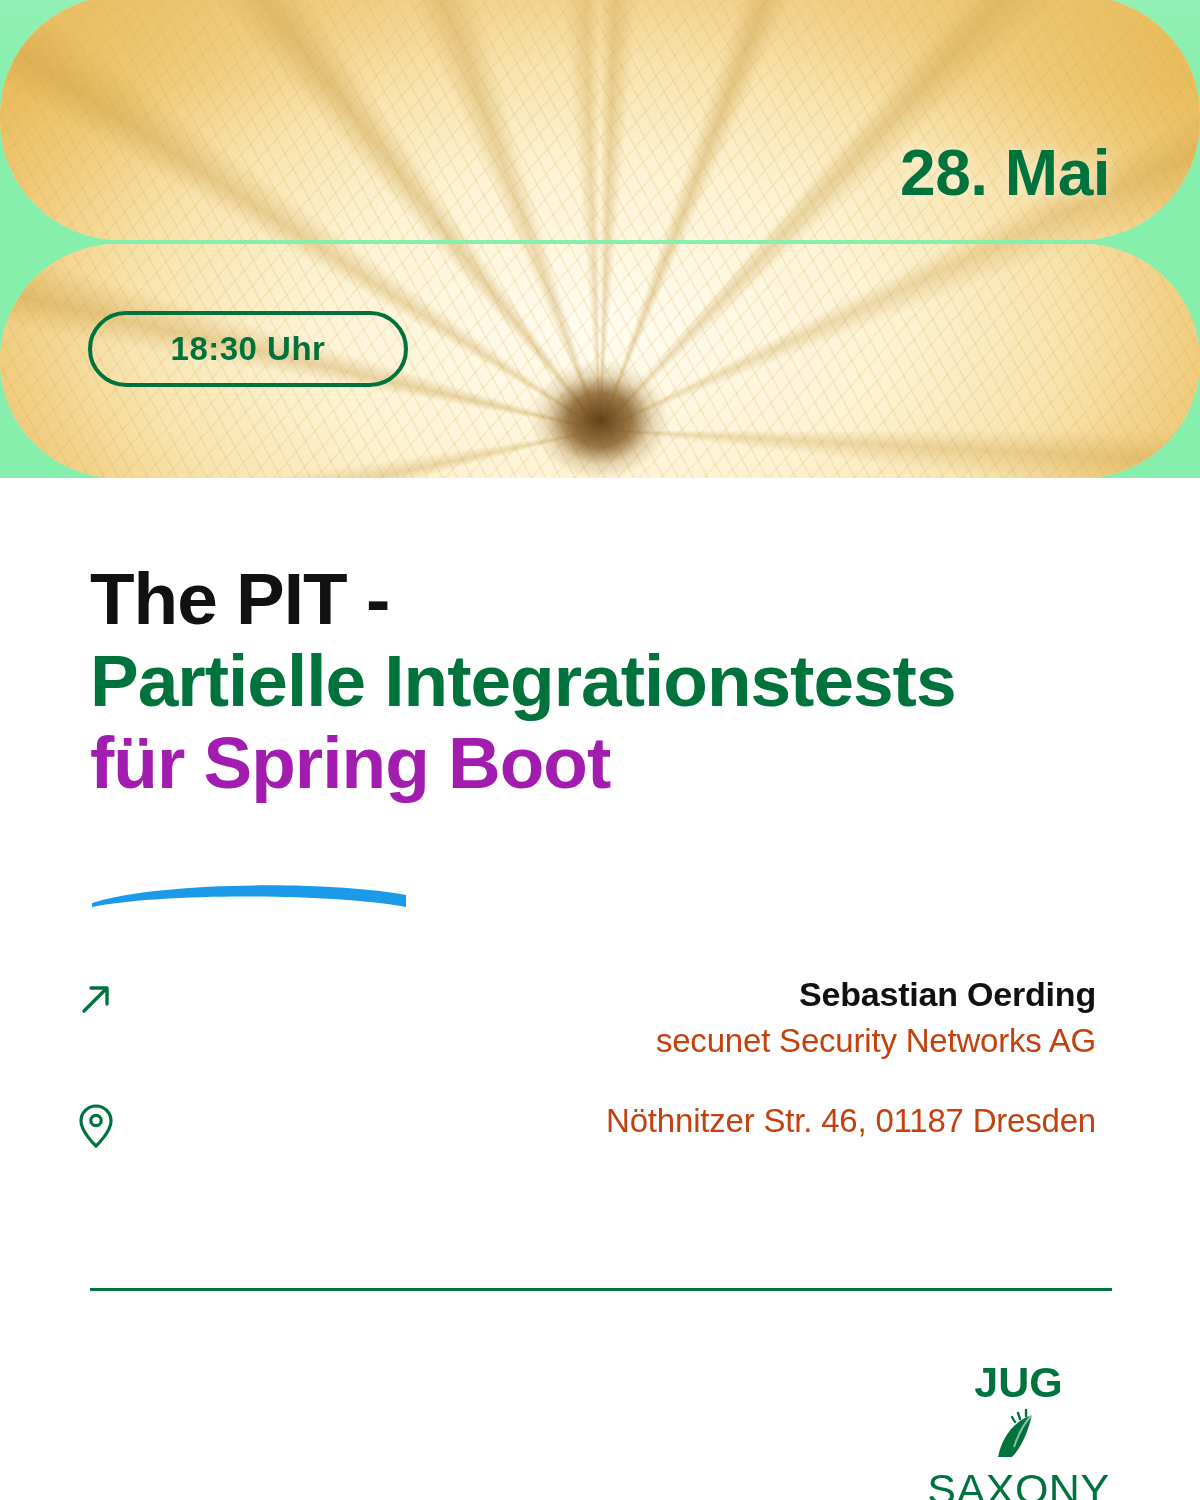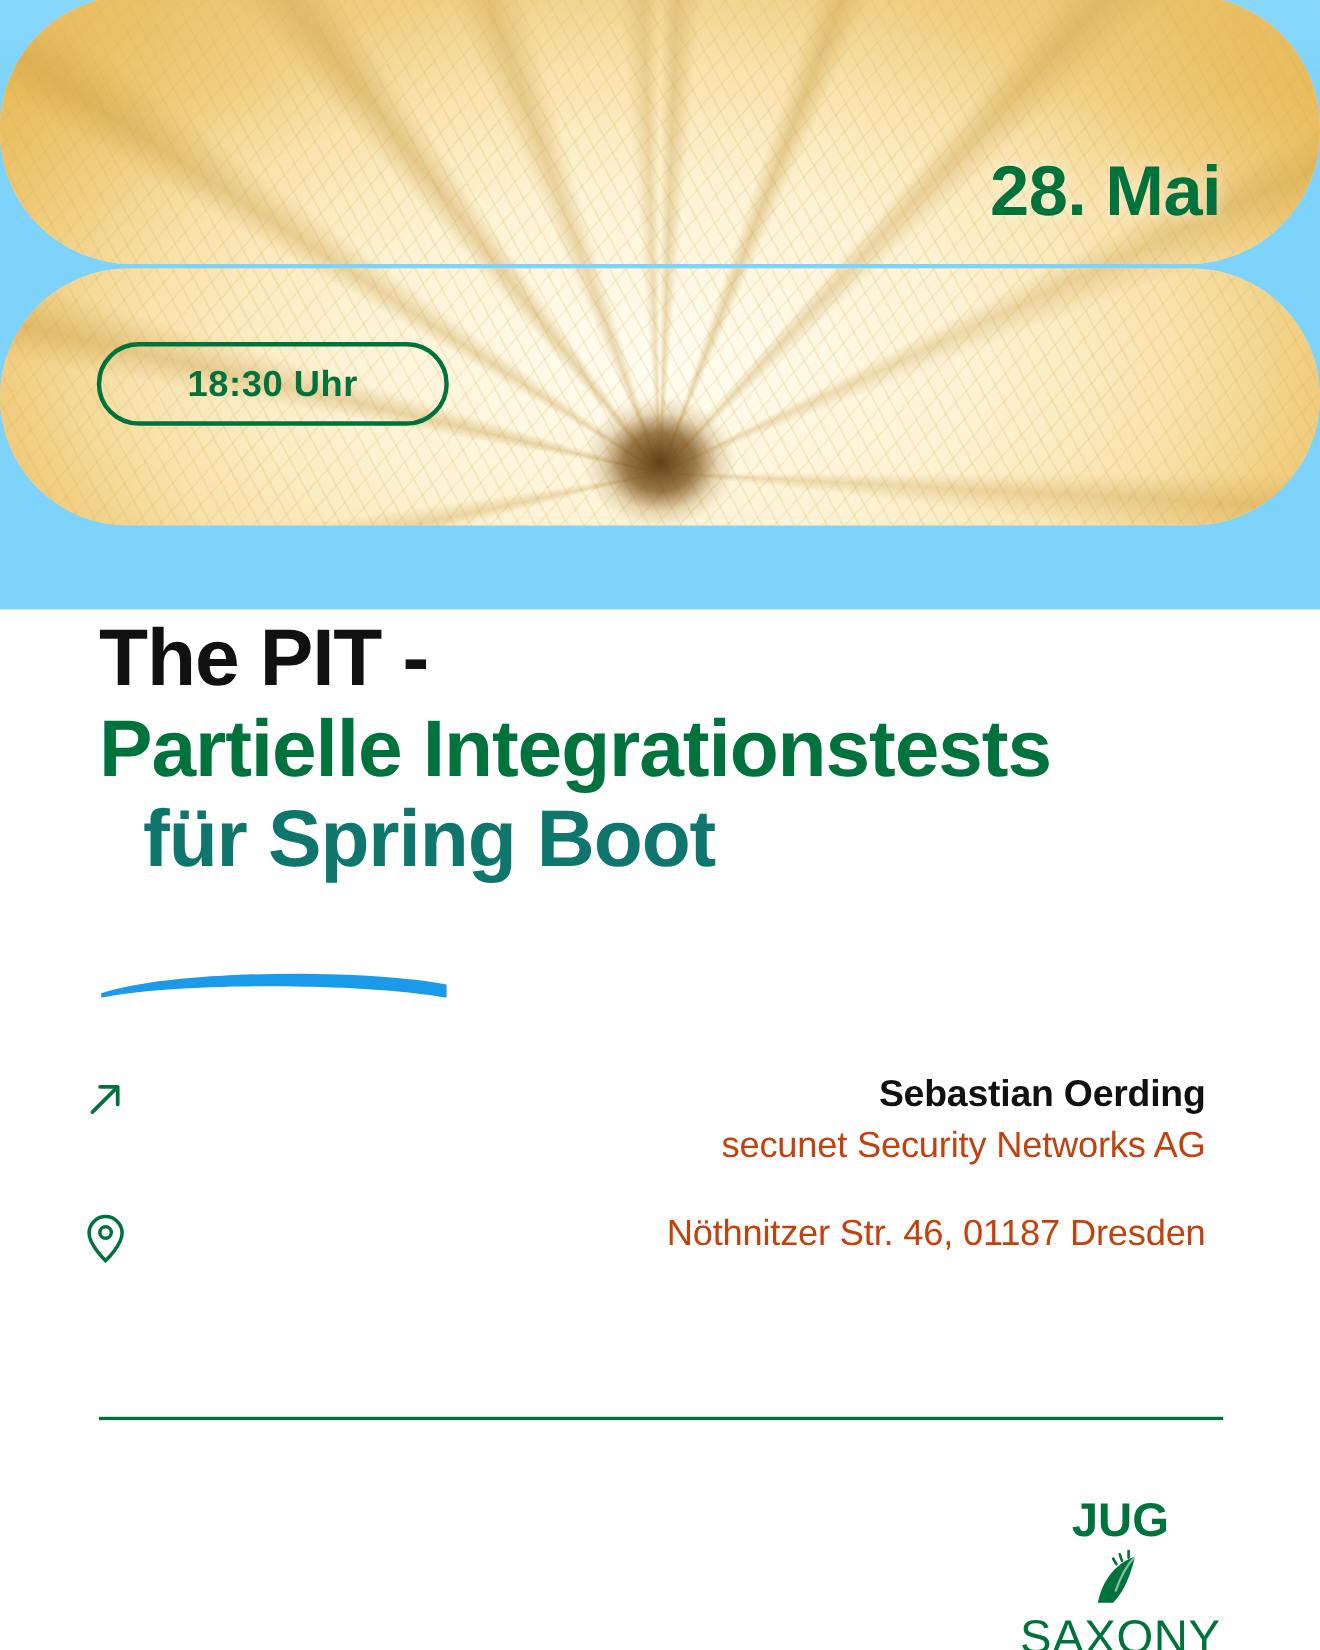--- a/index.html
+++ b/index.html
@@ -12,23 +12,23 @@
     background: #ffffff;
     font-family: "Liberation Sans", sans-serif;
     overflow: hidden;
     position: relative;
   }
 
   
   .hero {
     position: relative;
     width: 1200px;
-    height: 554px;
+    height: 478px;
     overflow: hidden;
-    background: #7dd3fc;
+    background: #86efac;
   }
   .hero-shape {
     position: absolute;
     left: 0;
     top: 0;
     width: 1200px;
     height: 478px;
     
     -webkit-mask:
       linear-gradient(#000 0 0) 0 0/100% 100% no-repeat;
@@ -130,21 +130,21 @@
     left: 90px;
     top: 80px;
     width: 1020px;
     font-weight: 700;
     font-size: 73px;
     line-height: 1.12;
     letter-spacing: -1px;
   }
   .title .l1 { color: #111111; display: block; }
   .title .l2 { color: #00733d; display: block; }
-  .title .l3 { color: #0f766e; display: block; margin-left: 40px; }
+  .title .l3 { color: #a21caf; display: block; }
 
   .underline {
     position: absolute;
     left: 90px;
     top: 395px;
     width: 318px;
     height: 34px;
   }
   .underline svg { display: block; }
 

